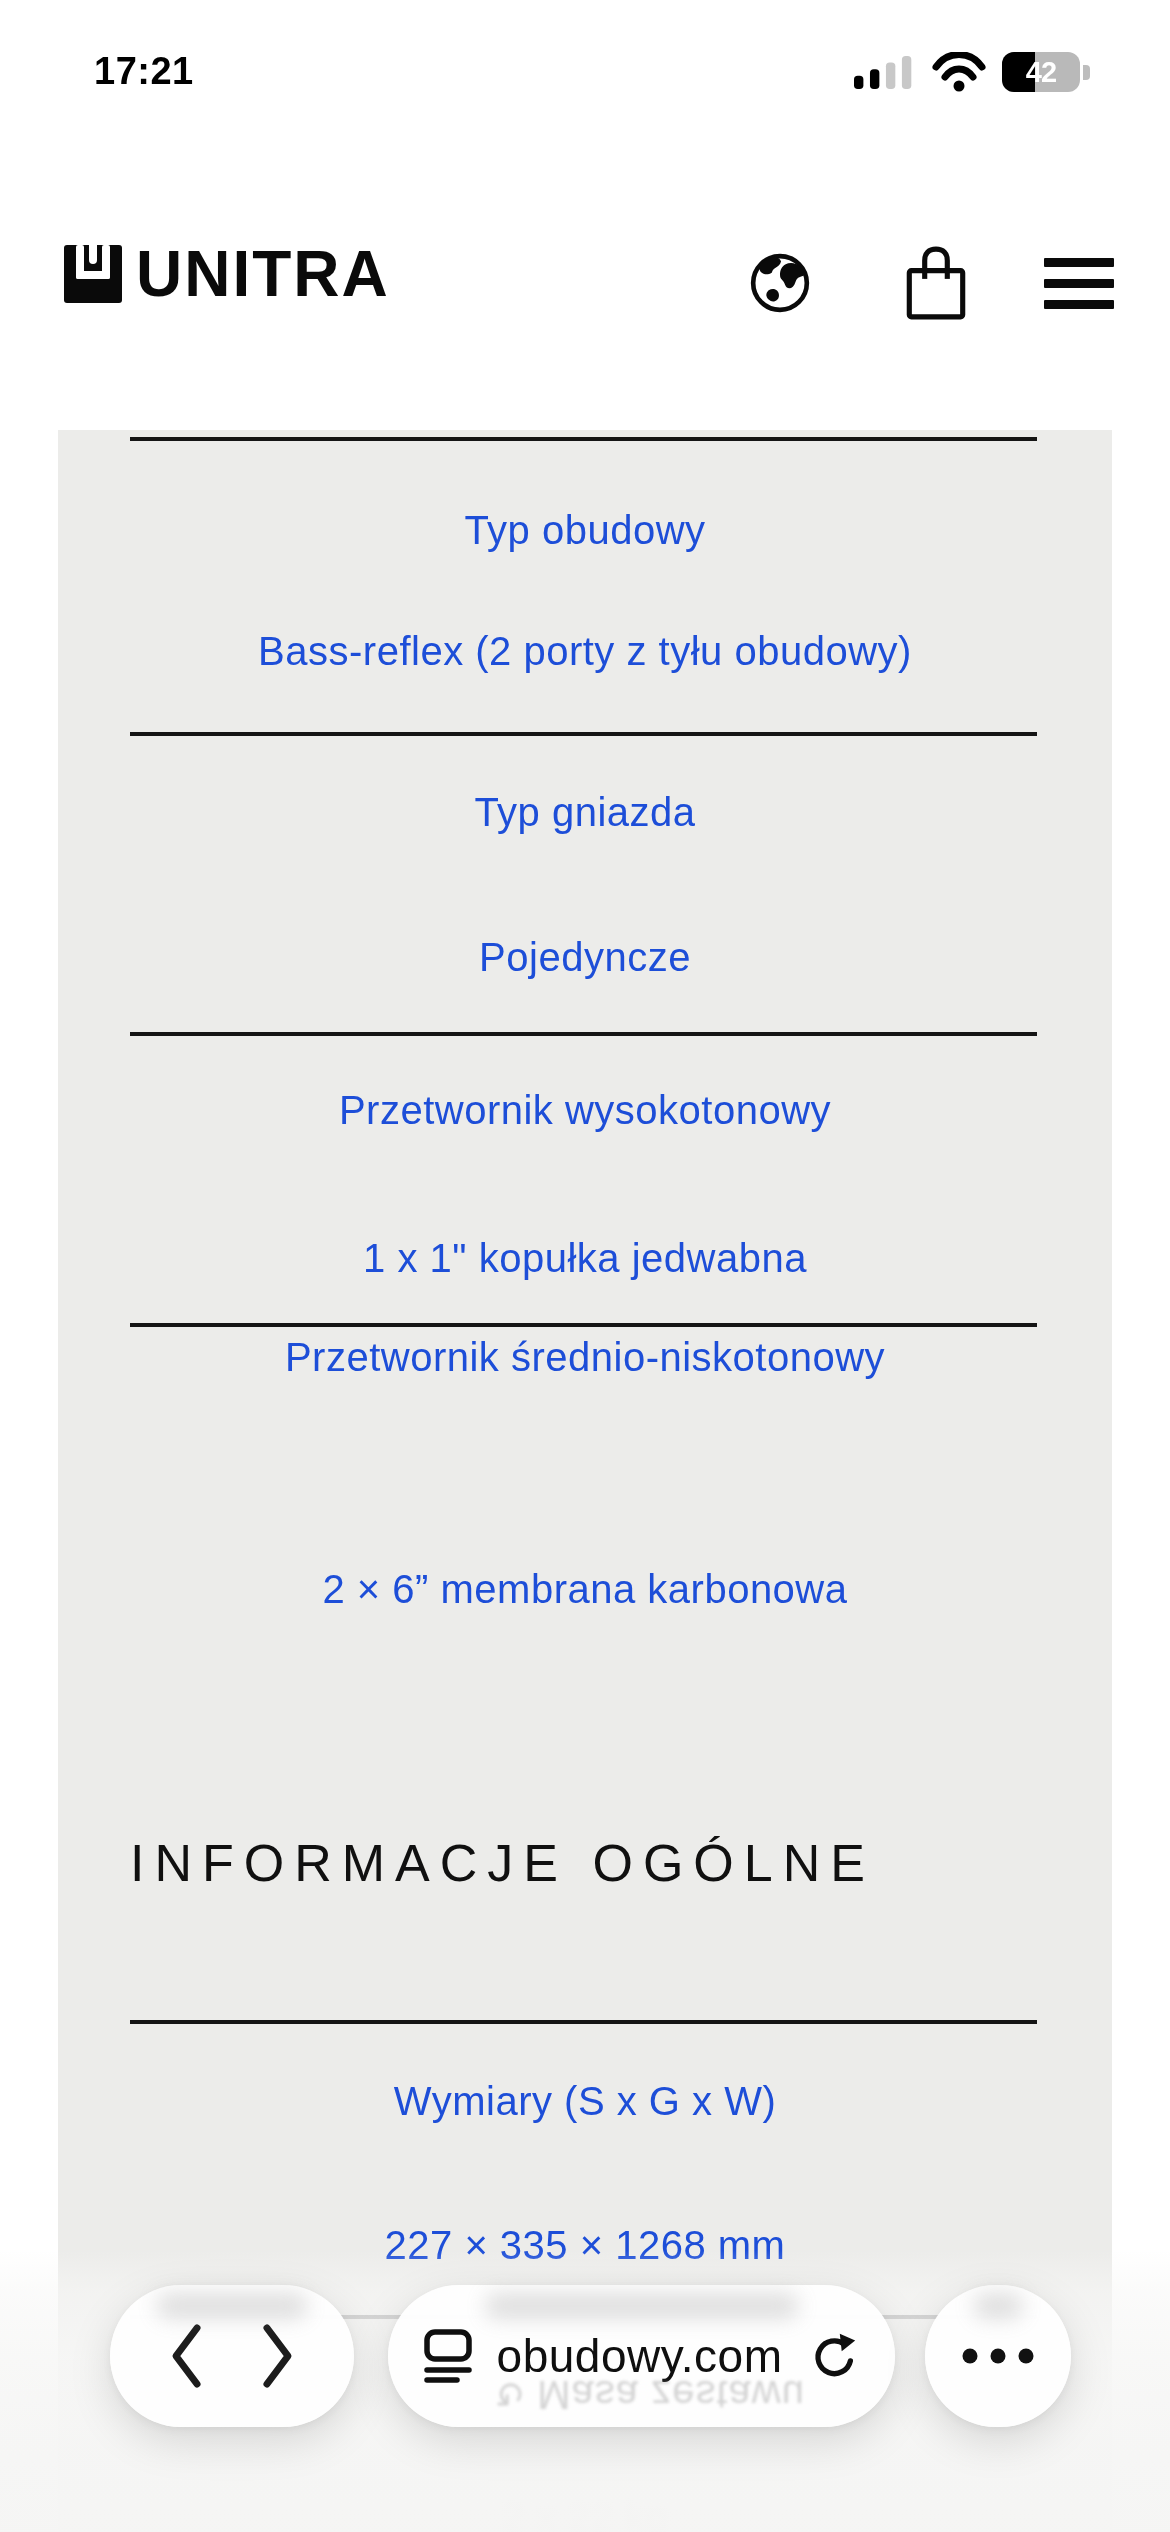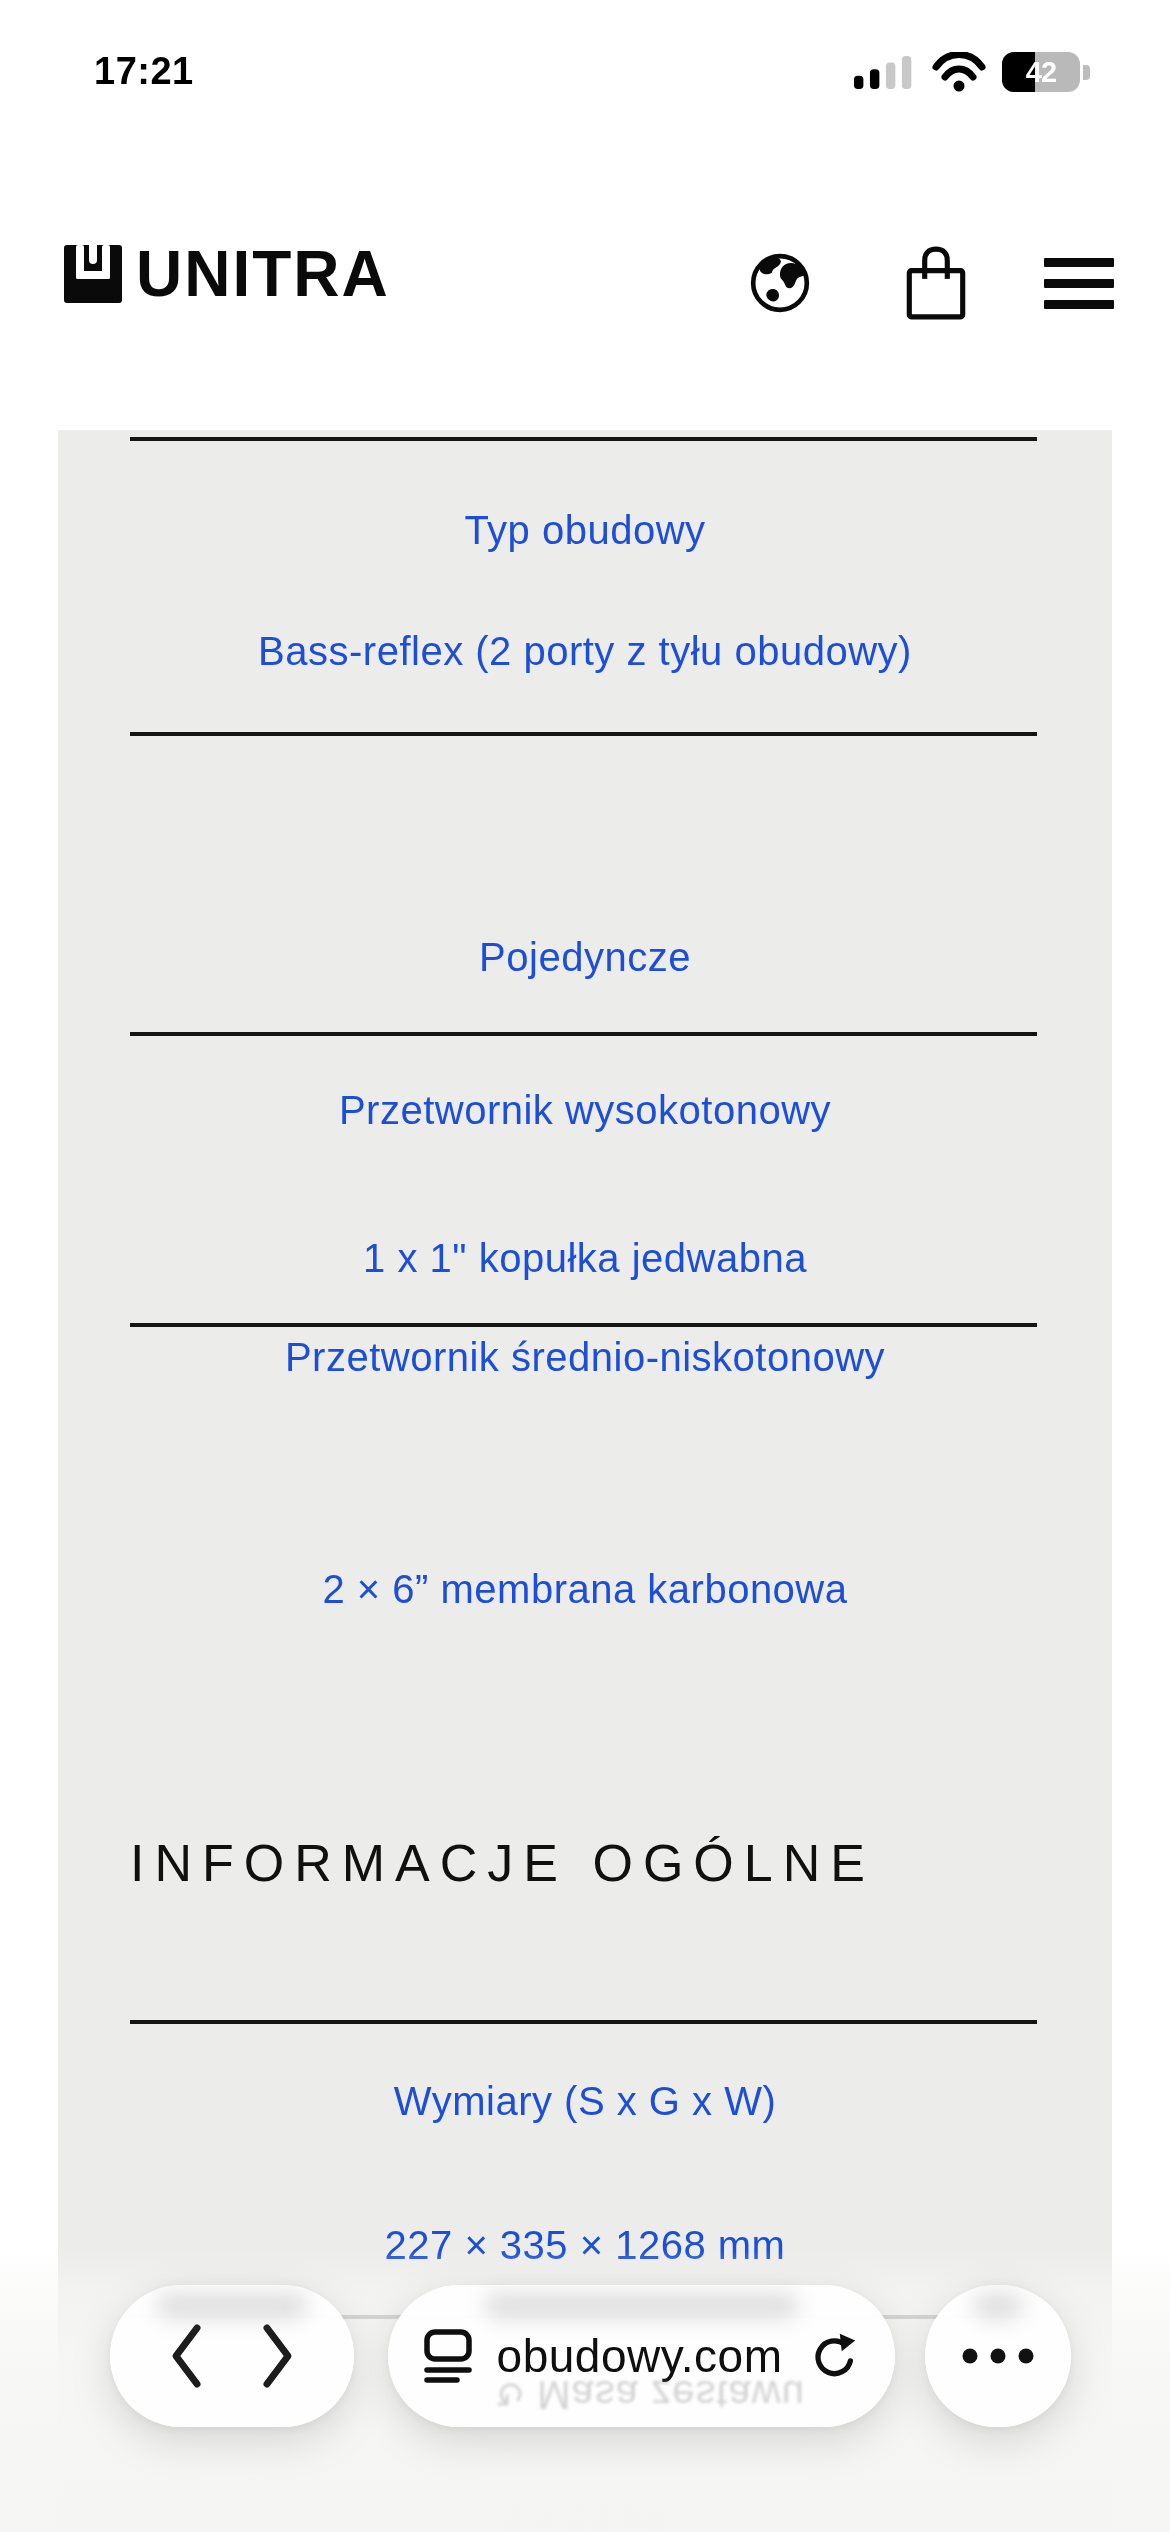--- a/index.html
+++ b/index.html
@@ -129,20 +129,21 @@
     </div>
   </div>
 
   <div class="panel">
     <div class="divider l0"></div>
 
     <div class="cell r1l">Typ obudowy</div>
     <div class="cell r1v">Bass-reflex (2 porty z tyłu obudowy)</div>
     <div class="divider l1"></div>
 
+    <div class="cell r2l">Typ gniazda</div>
     <div class="cell r2v">Pojedyncze</div>
     <div class="divider l2"></div>
 
     <div class="cell r3l">Przetwornik wysokotonowy</div>
     <div class="cell r3v">1 x 1" kopułka jedwabna</div>
     <div class="divider l3"></div>
 
     <div class="cell r4l">Przetwornik średnio-niskotonowy</div>
     <div class="cell r4v">2 × 6” membrana karbonowa</div>
 

